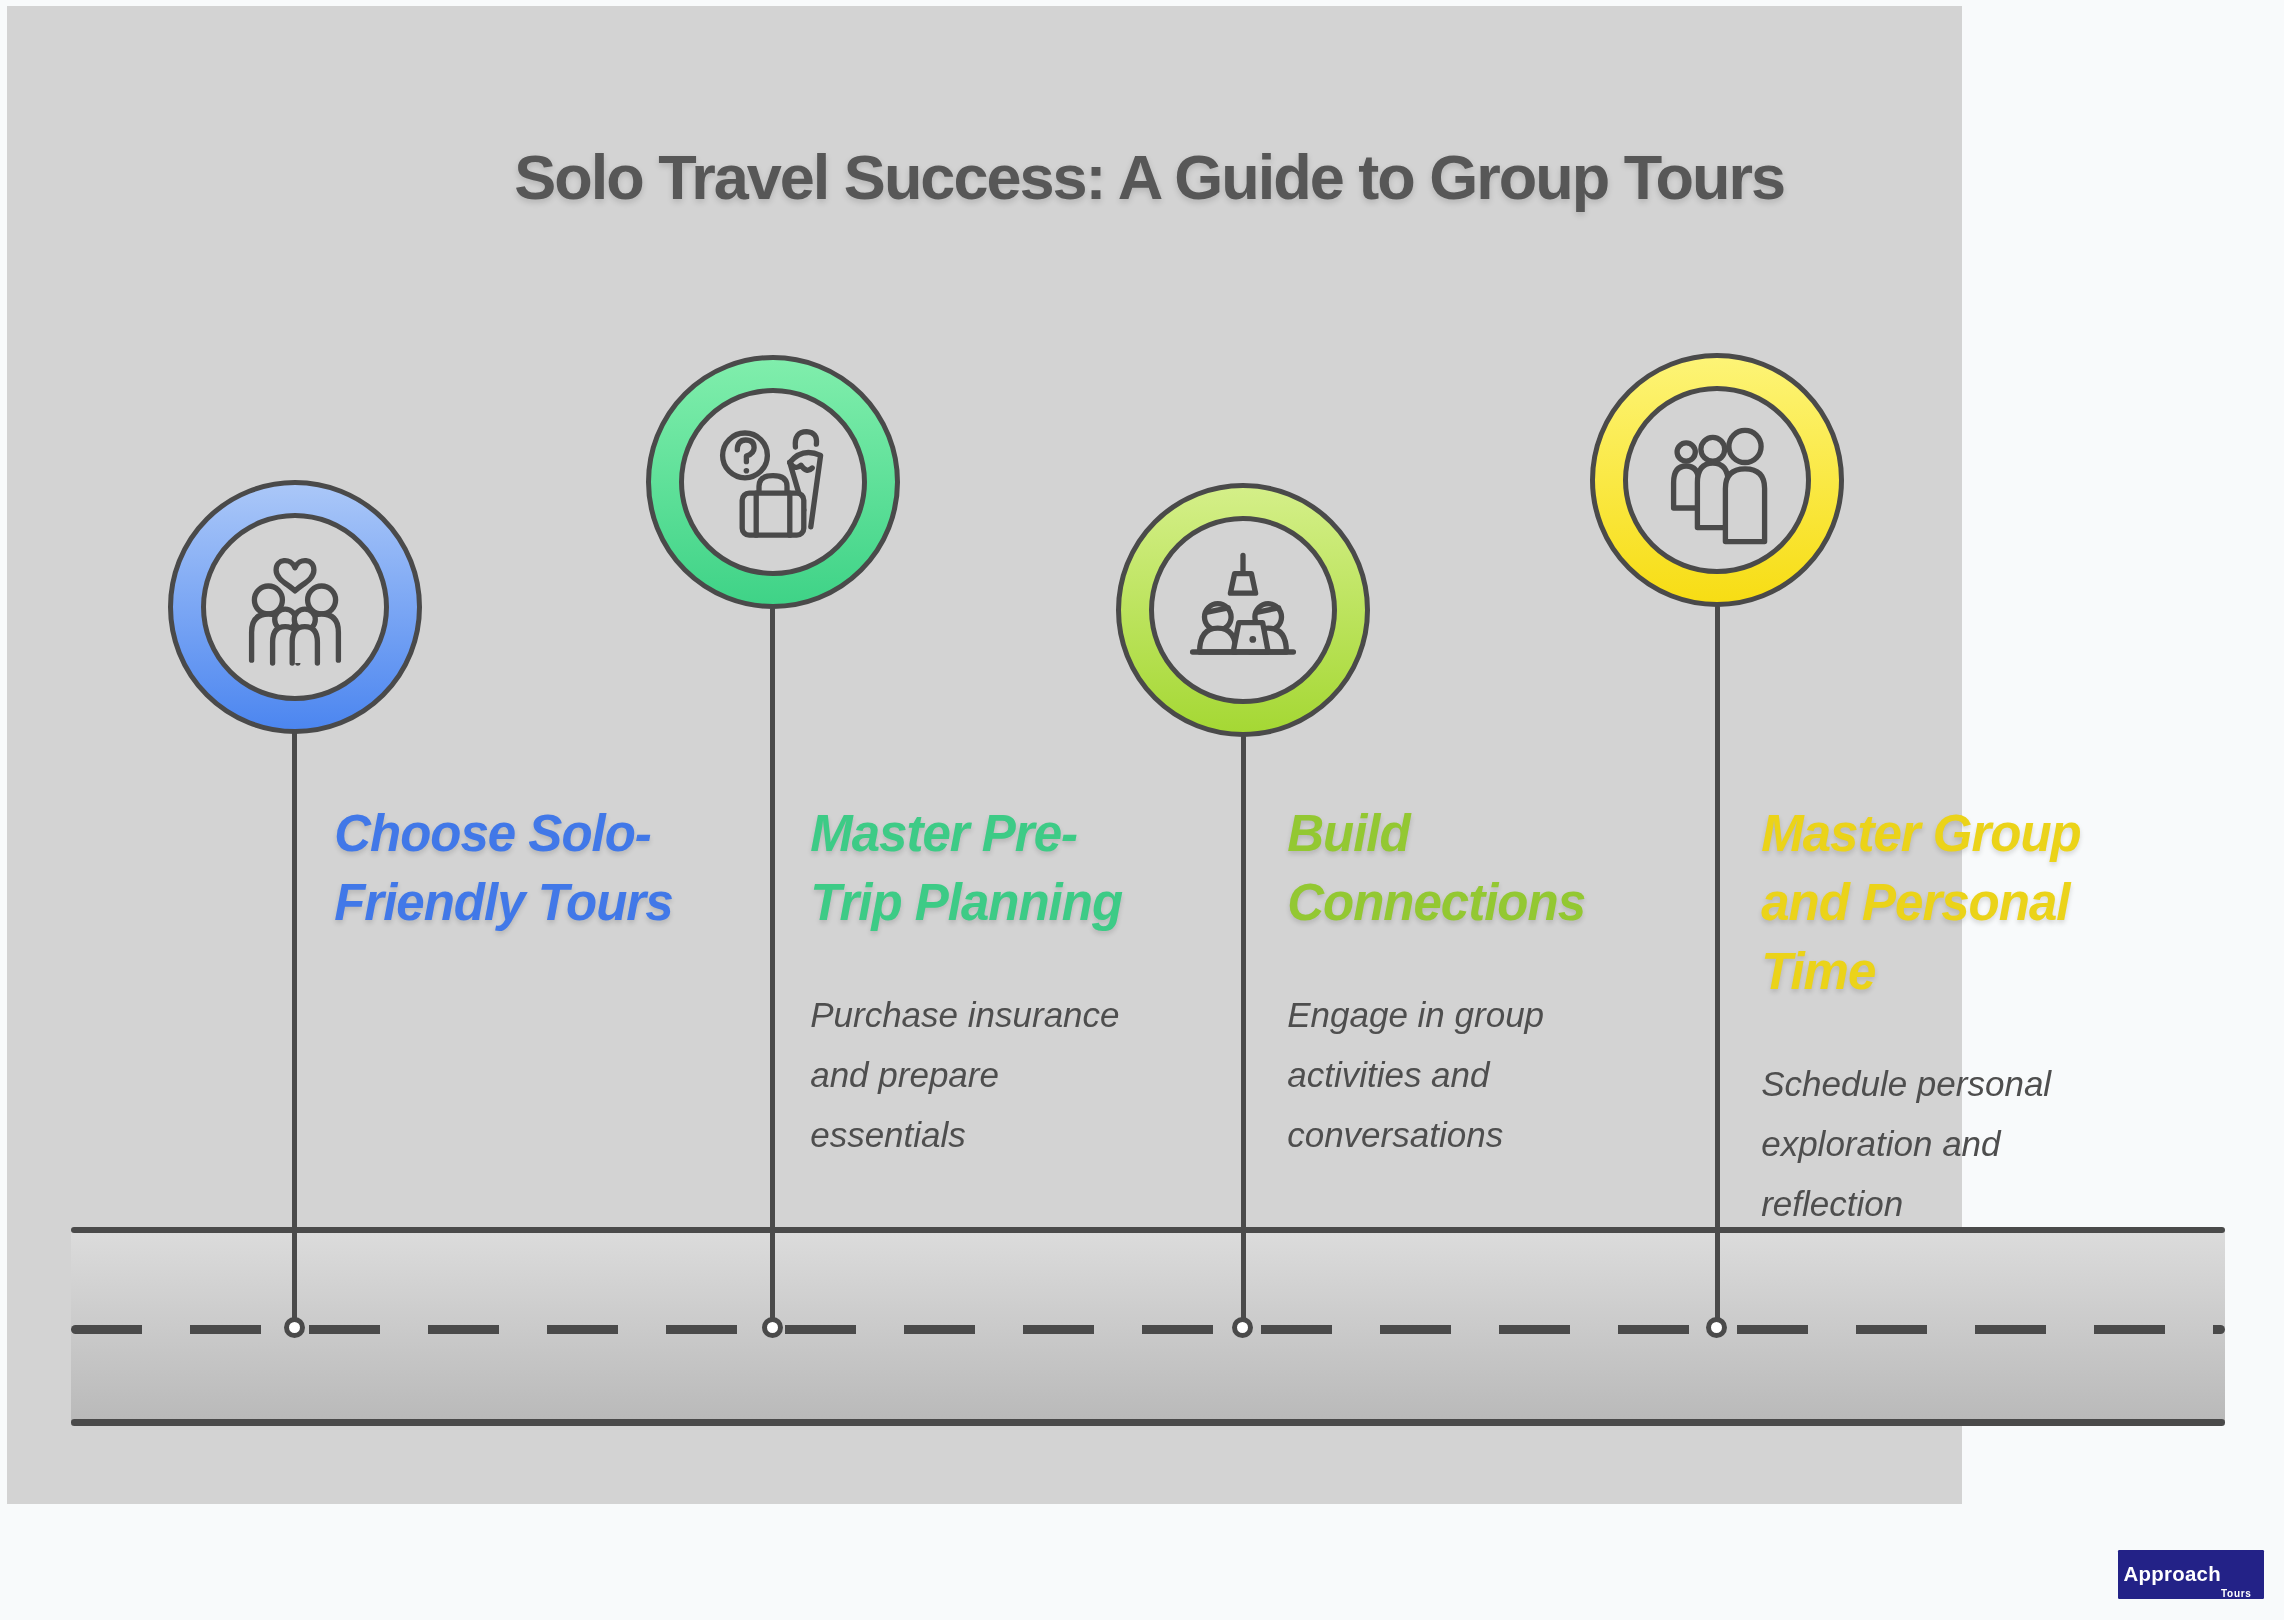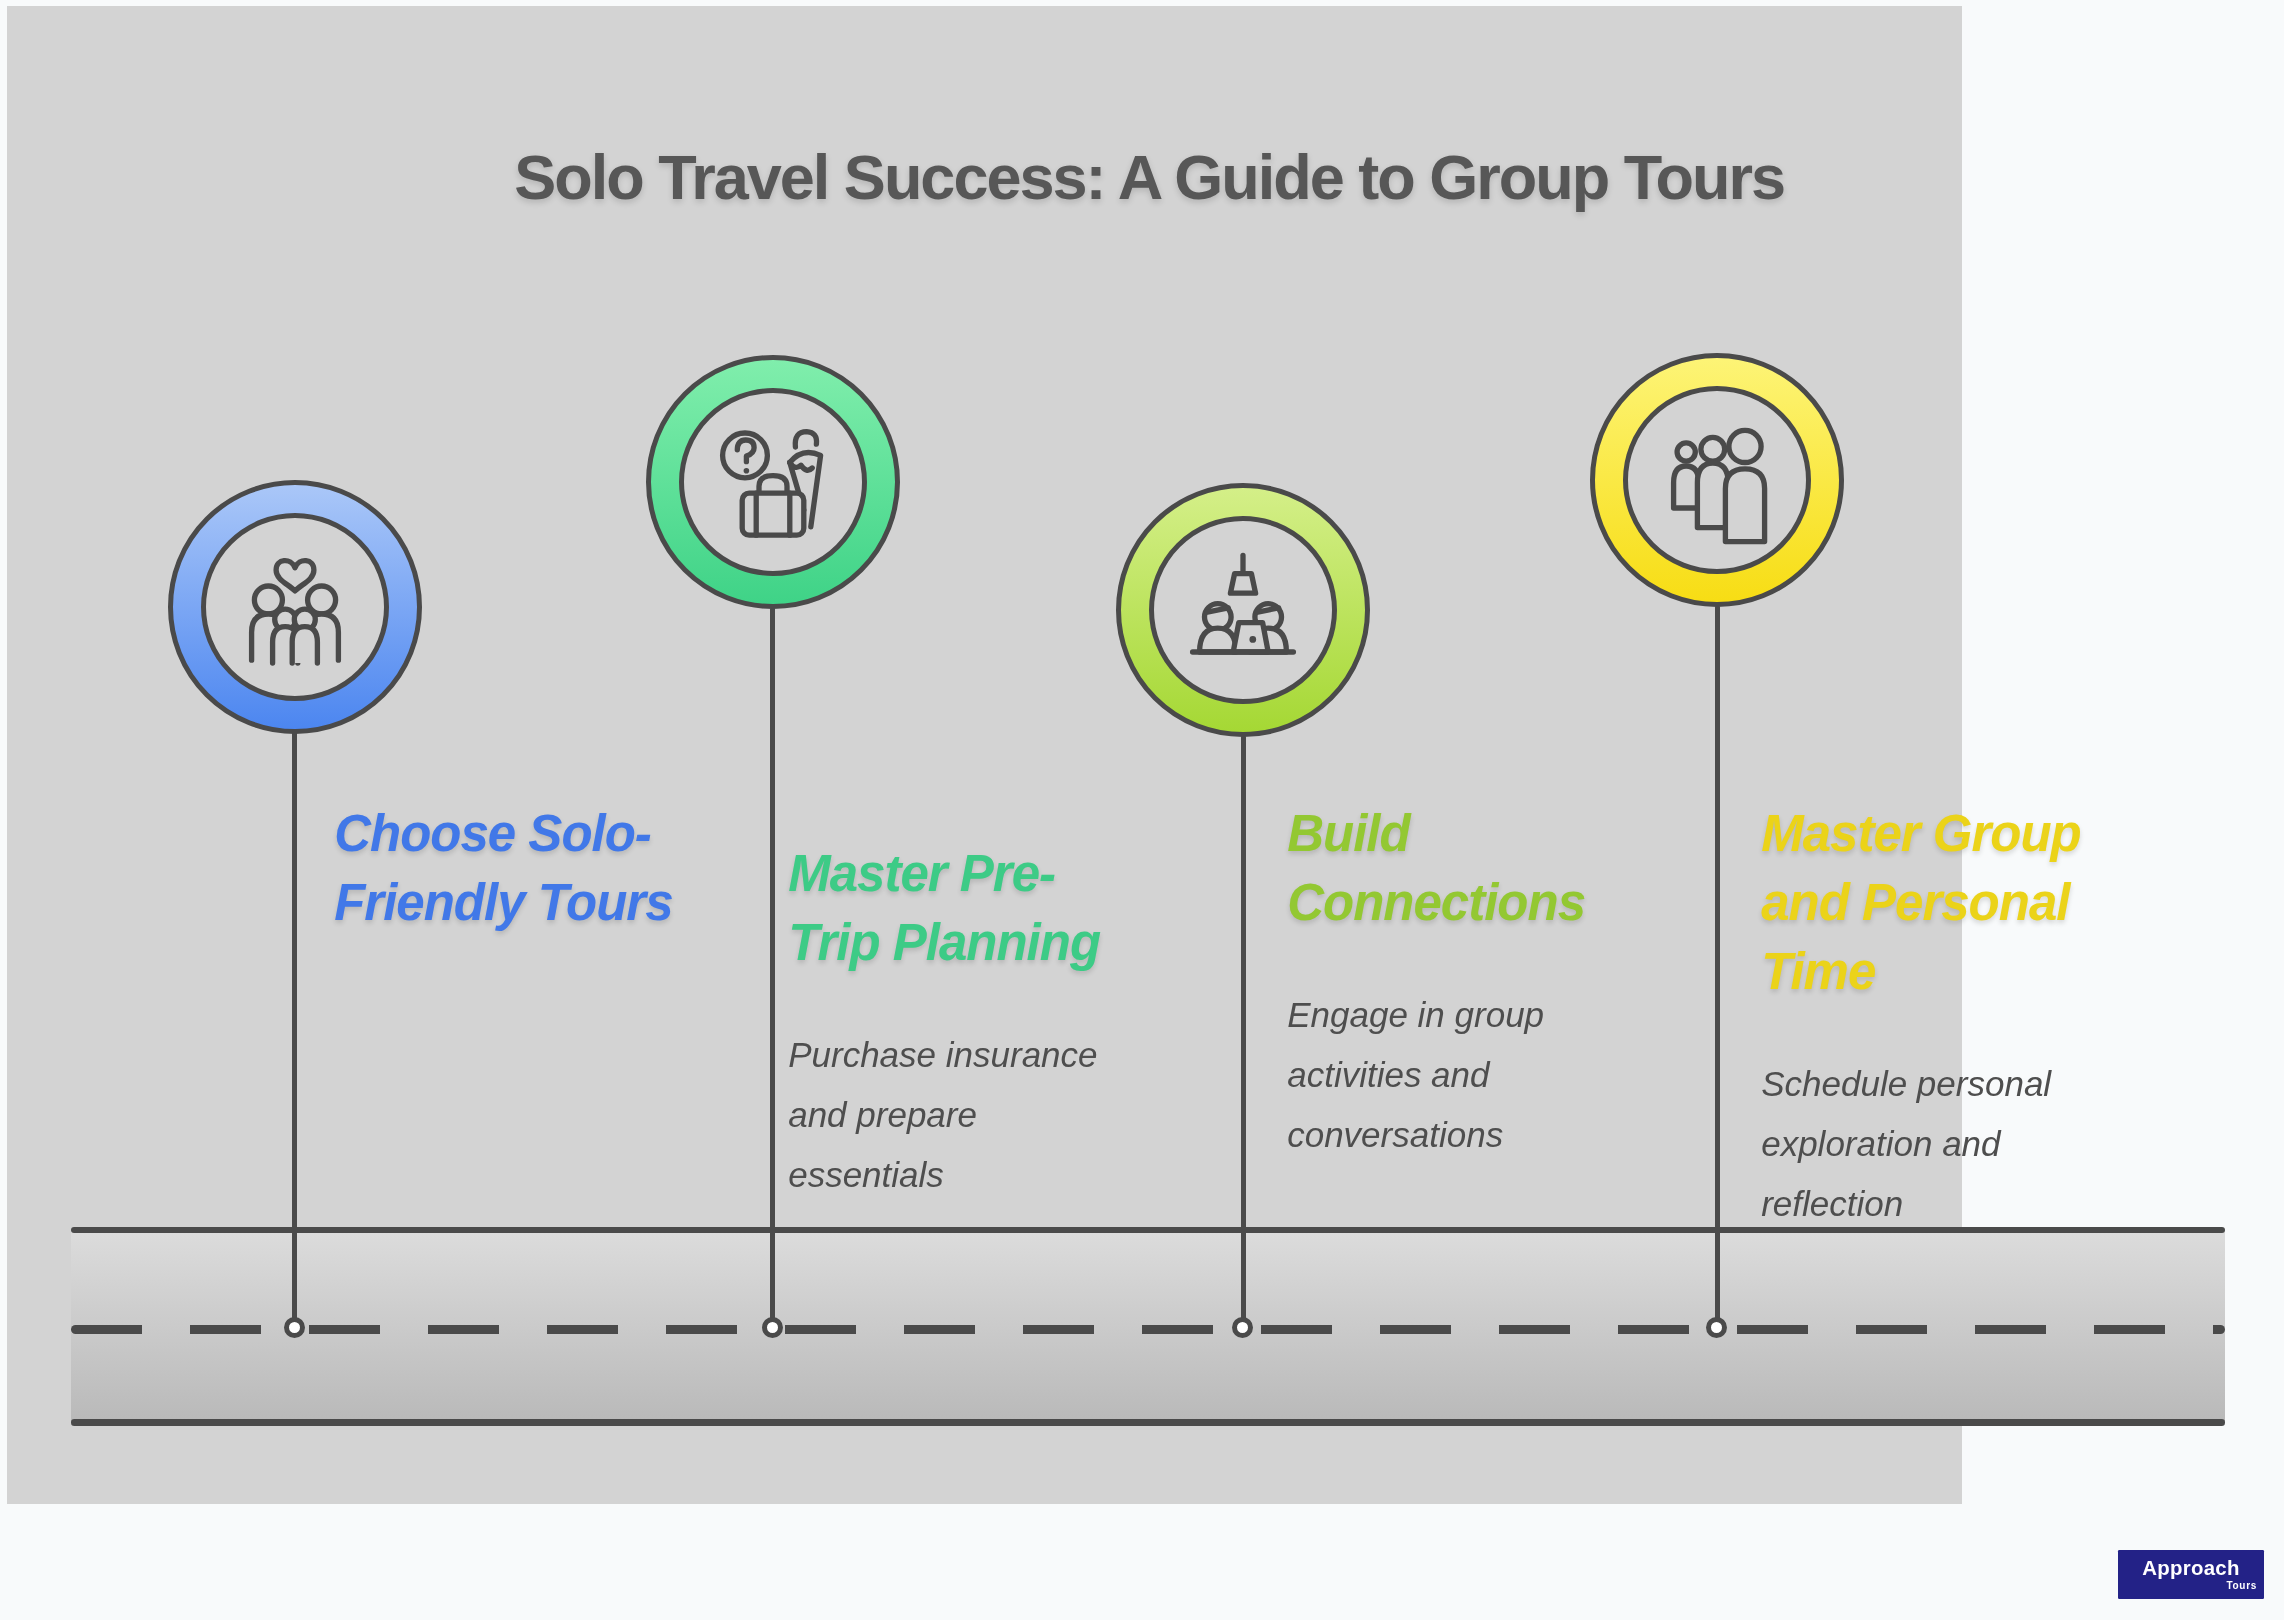--- a/index.html
+++ b/index.html
@@ -74,36 +74,36 @@
   }
   
   .step[data-step="0"] .badge{left:161px;top:474px;}
   .step[data-step="0"] .drop-line{left:285px;top:724px;height:598px;}
   .step[data-step="0"] .node{left:277px;}
   .step[data-step="0"] .text{left:327px;}
 
   .step[data-step="1"] .badge{left:639px;top:349px;}
   .step[data-step="1"] .drop-line{left:763px;top:601px;height:722px;}
   .step[data-step="1"] .node{left:755px;}
-  .step[data-step="1"] .text{left:781px;margin-top:40px;}
+  .step[data-step="1"] .text{left:803px;}
 
   .step[data-step="2"] .badge{left:1109px;top:477px;}
   .step[data-step="2"] .drop-line{left:1234px;top:729px;height:593px;}
   .step[data-step="2"] .node{left:1225px;}
   .step[data-step="2"] .text{left:1280px;}
 
   .step[data-step="3"] .badge{left:1583px;top:347px;}
   .step[data-step="3"] .drop-line{left:1708px;top:599px;height:724px;}
   .step[data-step="3"] .node{left:1699px;}
   .step[data-step="3"] .text{left:1754px;}
 
   .logo{
     position:absolute;left:2118px;top:1550px;width:146px;height:49px;
     background:var(--logo-bg,#232287);border-radius:1.3px;
-    display:flex;flex-direction:column;justify-content:center;align-items:center;
+    display:flex;flex-direction:row;justify-content:center;align-items:center;
     padding:0;box-sizing:border-box;
   }
   .logo .brand{
     color:var(--logo-text,#ffffff);font-size:20.4px;font-weight:700;line-height:1;
     letter-spacing:0.3px;
   }
   .logo .sub{
     color:var(--logo-text,#ffffff);font-size:10px;font-weight:700;line-height:1;
     margin-top:2.6px;align-self:flex-end;margin-right:7px;letter-spacing:0.7px;
   }

